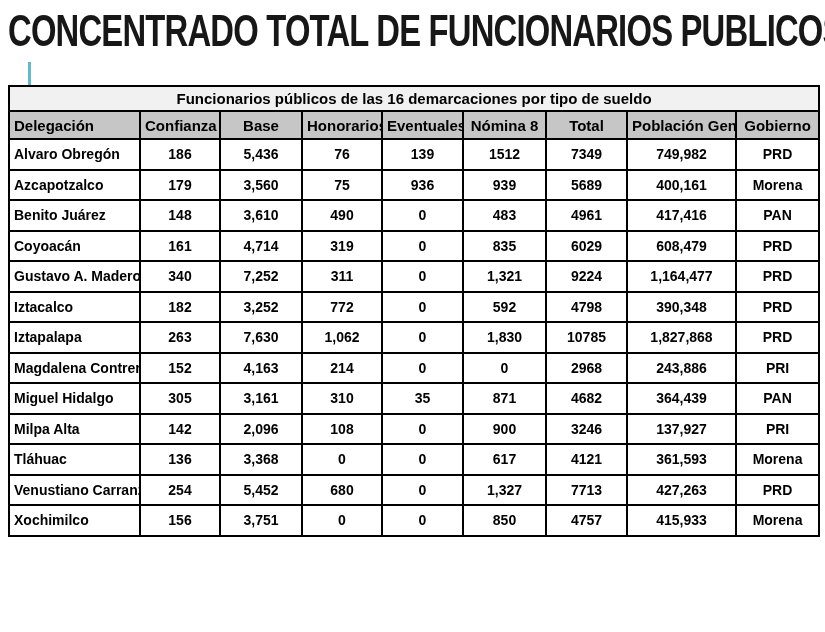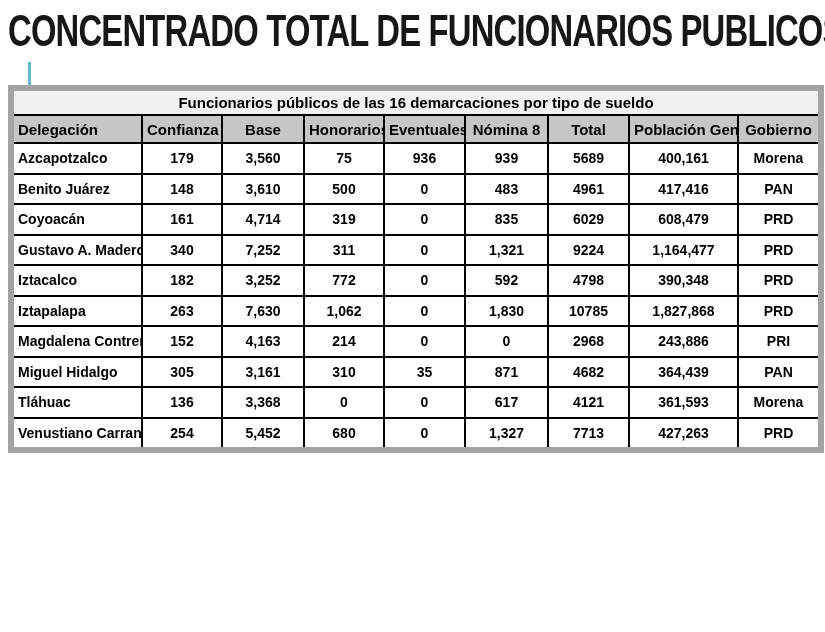--- a/index.html
+++ b/index.html
@@ -28,21 +28,21 @@
     background:#62b9cb;
   }
   .table-wrap {
     position:absolute;
     left:8px; top:85px;
   }
   table.data {
     border-collapse:collapse;
     table-layout:fixed;
     width:810px;
-    border:6px solid #a3a3a3;
+    border:2px solid #a3a3a3;
   }
   table.data th, table.data td {
     border:2px solid #000;
     font-weight:700;
     font-size:14px;
     color:#000;
     padding:0 4px;
     overflow:hidden;
     white-space:nowrap;
     text-align:center;
@@ -92,35 +92,46 @@
           <th>Honorarios</th>
           <th>Eventuales</th>
           <th>Nómina 8</th>
           <th>Total</th>
           <th>Población General</th>
           <th>Gobierno</th>
         </tr>
     </thead>
     <tbody>
         <tr>
+          <td>Alvaro Obregón</td>
+          <td>186</td>
+          <td>5,436</td>
+          <td>76</td>
+          <td>139</td>
+          <td>1512</td>
+          <td>7349</td>
+          <td>749,982</td>
+          <td>PRD</td>
+        </tr>
+        <tr>
           <td>Azcapotzalco</td>
           <td>179</td>
           <td>3,560</td>
           <td>75</td>
           <td>936</td>
           <td>939</td>
           <td>5689</td>
           <td>400,161</td>
           <td>Morena</td>
         </tr>
         <tr>
           <td>Benito Juárez</td>
           <td>148</td>
           <td>3,610</td>
-          <td>500</td>
+          <td>490</td>
           <td>0</td>
           <td>483</td>
           <td>4961</td>
           <td>417,416</td>
           <td>PAN</td>
         </tr>
         <tr>
           <td>Coyoacán</td>
           <td>161</td>
           <td>4,714</td>
@@ -180,20 +191,31 @@
           <td>305</td>
           <td>3,161</td>
           <td>310</td>
           <td>35</td>
           <td>871</td>
           <td>4682</td>
           <td>364,439</td>
           <td>PAN</td>
         </tr>
         <tr>
+          <td>Milpa Alta</td>
+          <td>142</td>
+          <td>2,096</td>
+          <td>108</td>
+          <td>0</td>
+          <td>900</td>
+          <td>3246</td>
+          <td>137,927</td>
+          <td>PRI</td>
+        </tr>
+        <tr>
           <td>Tláhuac</td>
           <td>136</td>
           <td>3,368</td>
           <td>0</td>
           <td>0</td>
           <td>617</td>
           <td>4121</td>
           <td>361,593</td>
           <td>Morena</td>
         </tr>
@@ -201,15 +223,26 @@
           <td>Venustiano Carranza</td>
           <td>254</td>
           <td>5,452</td>
           <td>680</td>
           <td>0</td>
           <td>1,327</td>
           <td>7713</td>
           <td>427,263</td>
           <td>PRD</td>
         </tr>
+        <tr>
+          <td>Xochimilco</td>
+          <td>156</td>
+          <td>3,751</td>
+          <td>0</td>
+          <td>0</td>
+          <td>850</td>
+          <td>4757</td>
+          <td>415,933</td>
+          <td>Morena</td>
+        </tr>
       </tbody>
   </table>
 </div>
 
 </body></html>

